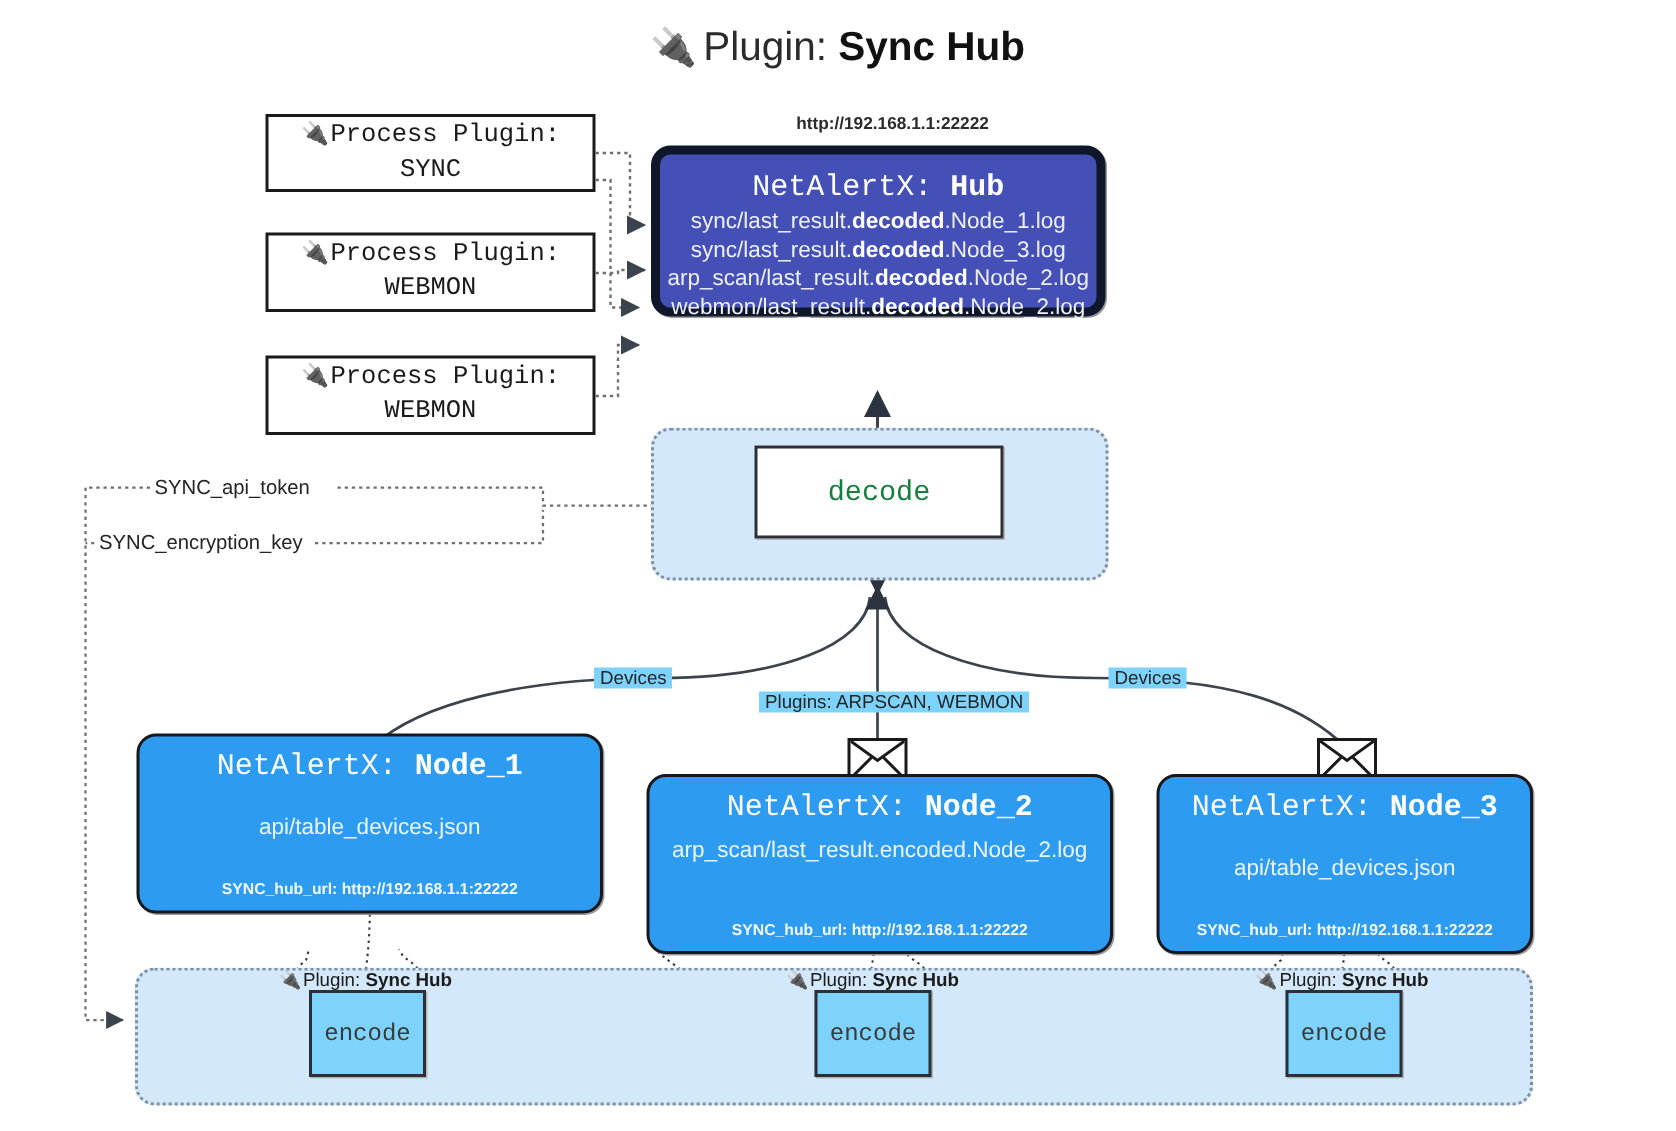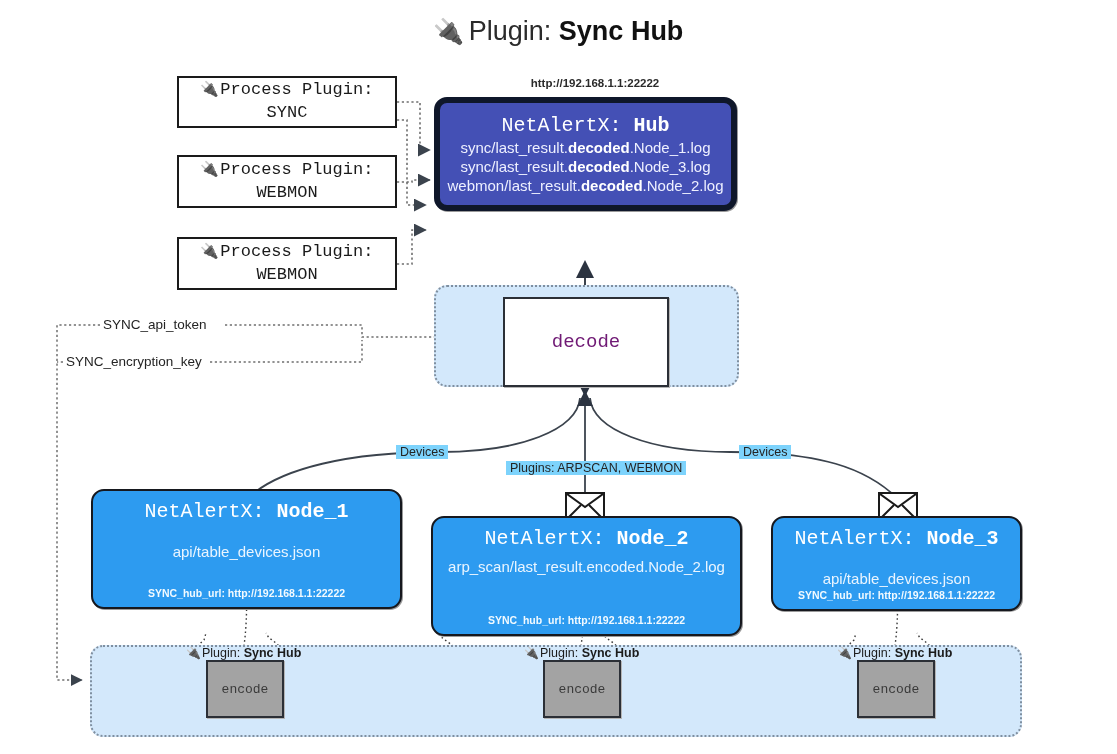--- a/index.html
+++ b/index.html
@@ -29,24 +29,24 @@
        border:6px solid #0f172a;border-radius:13px;box-shadow:1px 1px 0 #9a9a9a;}
   #hub .htitle{margin-top:11px;text-align:center;font-family:"Liberation Mono",monospace;
        font-size:20px;color:#ffffff;}
   #hub .htitle b{font-weight:bold;}
   #hub .line{margin-top:2px;text-align:center;font-size:15px;color:#eef0ff;white-space:nowrap;}
   #hub .line b{font-weight:bold;color:#ffffff;}
 
   
   #decodeband{left:434px;top:285px;width:305px;height:102px;background:#d3e8fb;
       border:2px dotted #7f8fa0;border-radius:13px;}
-  #decodebox{left:503px;top:297px;width:166px;height:90px;background:#ffffff;
+  #decodebox{left:503px;top:297px;width:166px;height:62px;background:#ffffff;
       border:2px solid #2b2f36;box-shadow:1px 1px 0 #b5b5b5;
       display:flex;align-items:center;justify-content:center;
-      font-family:"Liberation Mono",monospace;font-size:19px;color:#701a75;}
+      font-family:"Liberation Mono",monospace;font-size:19px;color:#15803d;}
 
   
   .keylbl{font-size:13.5px;color:#242424;background:#ffffff;padding:0 3px;white-space:nowrap;}
   #lbl-token{left:100px;top:317px;}
   #lbl-key{left:63px;top:354px;}
 
   
   .edgelbl{font-size:12.5px;color:#242424;background:#7dd3fc;padding:0 4px;white-space:nowrap;}
   #lbl-dev-l{left:396px;top:445px;}
   #lbl-dev-r{left:739px;top:445px;}
@@ -60,23 +60,23 @@
   .node .ntitle b{font-weight:bold;}
   .node .nline{text-align:center;font-size:15px;color:#eaf5ff;white-space:nowrap;}
   .node .nfoot{position:absolute;left:0;bottom:8px;width:100%;text-align:center;
         font-size:10.5px;font-weight:bold;color:#f2faff;white-space:nowrap;}
 
   .env{width:40px;height:29px;background:#ffffff;border:2px solid #1a1a1a;}
 
   
   #botband{left:90px;top:645px;width:932px;height:92px;background:#d3e8fb;
       border:2px dotted #7f8fa0;border-radius:13px;}
-  .enc{background:#a3a3a3;border:2px solid #2b2f36;box-shadow:1px 1px 0 #b5b5b5;
+  .enc{background:#7dd3fc;border:2px solid #2b2f36;box-shadow:1px 1px 0 #b5b5b5;
       width:78px;height:58px;display:flex;align-items:center;justify-content:center;
-      font-family:"Liberation Mono",monospace;font-size:13px;color:#3a3a3a;}
+      font-family:"Liberation Mono",monospace;font-size:16px;color:#3a3a3a;}
   .enclbl{font-size:12.5px;color:#1b1b1b;white-space:nowrap;}
   .enclbl b{font-weight:bold;}
   .enclbl .plug{font-family:"DejaVu Sans",sans-serif;font-size:12px;margin-right:1px;}
 </style>
 </head>
 <body>
 
 <div id="stage">
 
   <svg id="wires" viewBox="0 0 1117 754">
@@ -141,20 +141,21 @@
   </div>
 
   <div class="abs" id="huburl">http://192.168.1.1:22222</div>
   <div class="abs" id="hub">
     <div class="htitle">
       <span>NetAlertX:</span>
       <b>Hub</b>
     </div>
     <div class="line"><span>sync/last_result.</span><b>decoded</b><span>.Node_1.log</span></div>
     <div class="line"><span>sync/last_result.</span><b>decoded</b><span>.Node_3.log</span></div>
+    <div class="line"><span>arp_scan/last_result.</span><b>decoded</b><span>.Node_2.log</span></div>
     <div class="line"><span>webmon/last_result.</span><b>decoded</b><span>.Node_2.log</span></div>
   </div>
 
   <div class="abs" id="decodeband"></div>
   <div class="abs" id="decodebox">decode</div>
 
   <div class="abs keylbl" id="lbl-token">SYNC_api_token</div>
   <div class="abs keylbl" id="lbl-key">SYNC_encryption_key</div>
 
   <div class="abs edgelbl" id="lbl-dev-l">Devices</div>
@@ -189,21 +190,21 @@
   </div>
 
   <div class="abs node" style="left:431px;top:516px;width:311px;height:120px;">
     <div class="ntitle">
       <span>NetAlertX:</span> <b>Node_2</b>
     </div>
     <div class="nline" style="margin-top:8px;">arp_scan/last_result.encoded.Node_2.log</div>
     <div class="nfoot">SYNC_hub_url: http://192.168.1.1:22222</div>
   </div>
 
-  <div class="abs node" style="left:771px;top:516px;width:251px;height:95px;">
+  <div class="abs node" style="left:771px;top:516px;width:251px;height:120px;">
     <div class="ntitle">
       <span>NetAlertX:</span> <b>Node_3</b>
     </div>
     <div class="nline" style="margin-top:20px;">api/table_devices.json</div>
     <div class="nfoot">SYNC_hub_url: http://192.168.1.1:22222</div>
   </div>
 
   <div class="abs" id="botband"></div>
 
   <div class="abs enclbl" style="left:186px;top:646px;">

